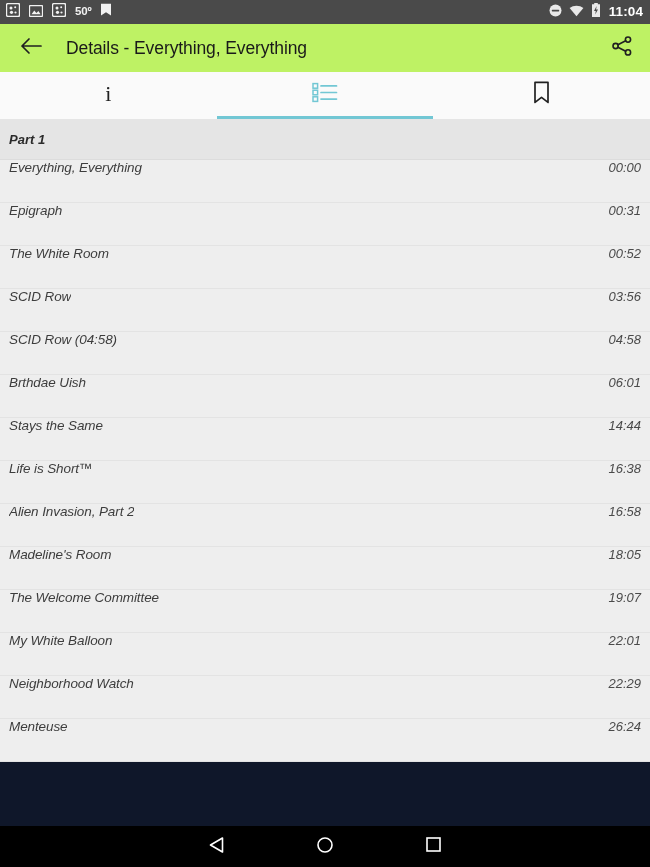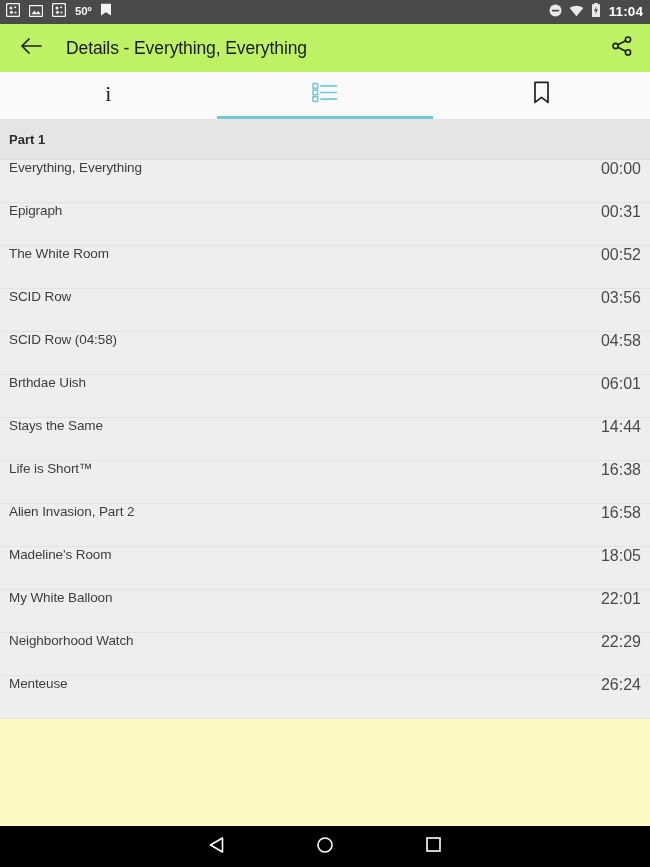--- a/index.html
+++ b/index.html
@@ -105,22 +105,23 @@
     font-family: "Liberation Serif", serif;
     font-size: 22px;
     color: #212121;
     line-height: 1;
     font-weight: 500;
   }
 
   
   .list-scroll {
     flex: 1 1 auto;
-    background: #fef9c3;
+    background: #0f172a;
     overflow: hidden;
+    font-style: italic;
   }
   .part-header {
     background: #e5e5e5;
     height: 41px;
     display: flex;
     align-items: center;
     padding: 0 9px;
     font-size: 13px;
     font-weight: bold;
     color: #2b2b2b;
@@ -136,21 +137,21 @@
   .row-title {
     font-size: 13.5px;
     color: #3d3d3d;
     letter-spacing: -0.1px;
     white-space: nowrap;
     overflow: hidden;
     text-overflow: ellipsis;
   }
   .row-time {
     margin-left: auto;
-    font-size: 16px;
+    font-size: 13px;
     color: #4a4a4a;
     padding-left: 12px;
     white-space: nowrap;
   }
 
   
   .nav-bar {
     height: 41px;
     flex: 0 0 41px;
     background: #000000;
@@ -311,20 +312,24 @@
         </div>
         <div class="row">
           <div class="row-title">Alien Invasion, Part 2</div>
           <div class="row-time">16:58</div>
         </div>
         <div class="row">
           <div class="row-title">Madeline's Room</div>
           <div class="row-time">18:05</div>
         </div>
         <div class="row">
+          <div class="row-title">The Welcome Committee</div>
+          <div class="row-time">19:07</div>
+        </div>
+        <div class="row">
           <div class="row-title">My White Balloon</div>
           <div class="row-time">22:01</div>
         </div>
         <div class="row">
           <div class="row-title">Neighborhood Watch</div>
           <div class="row-time">22:29</div>
         </div>
         <div class="row">
           <div class="row-title">Menteuse</div>
           <div class="row-time">26:24</div>

